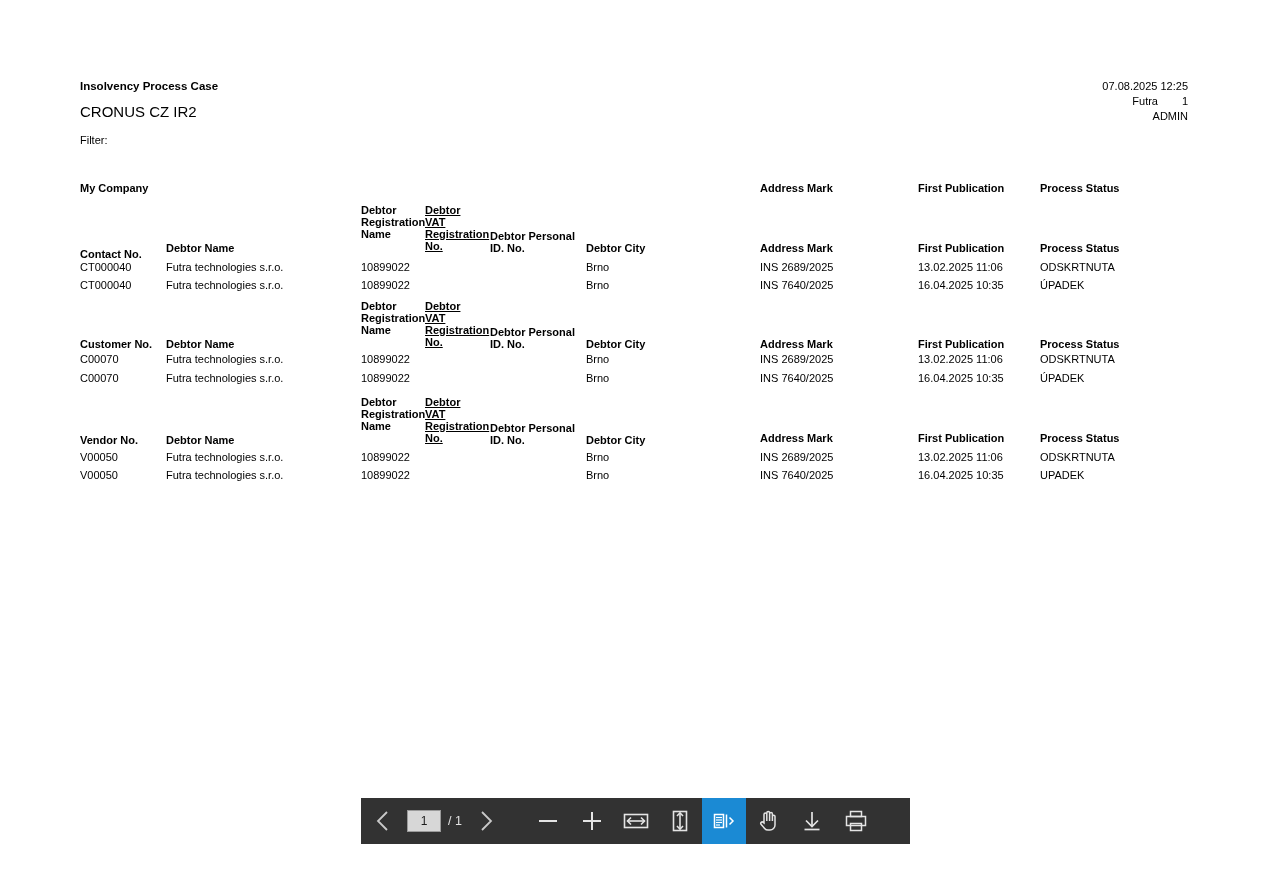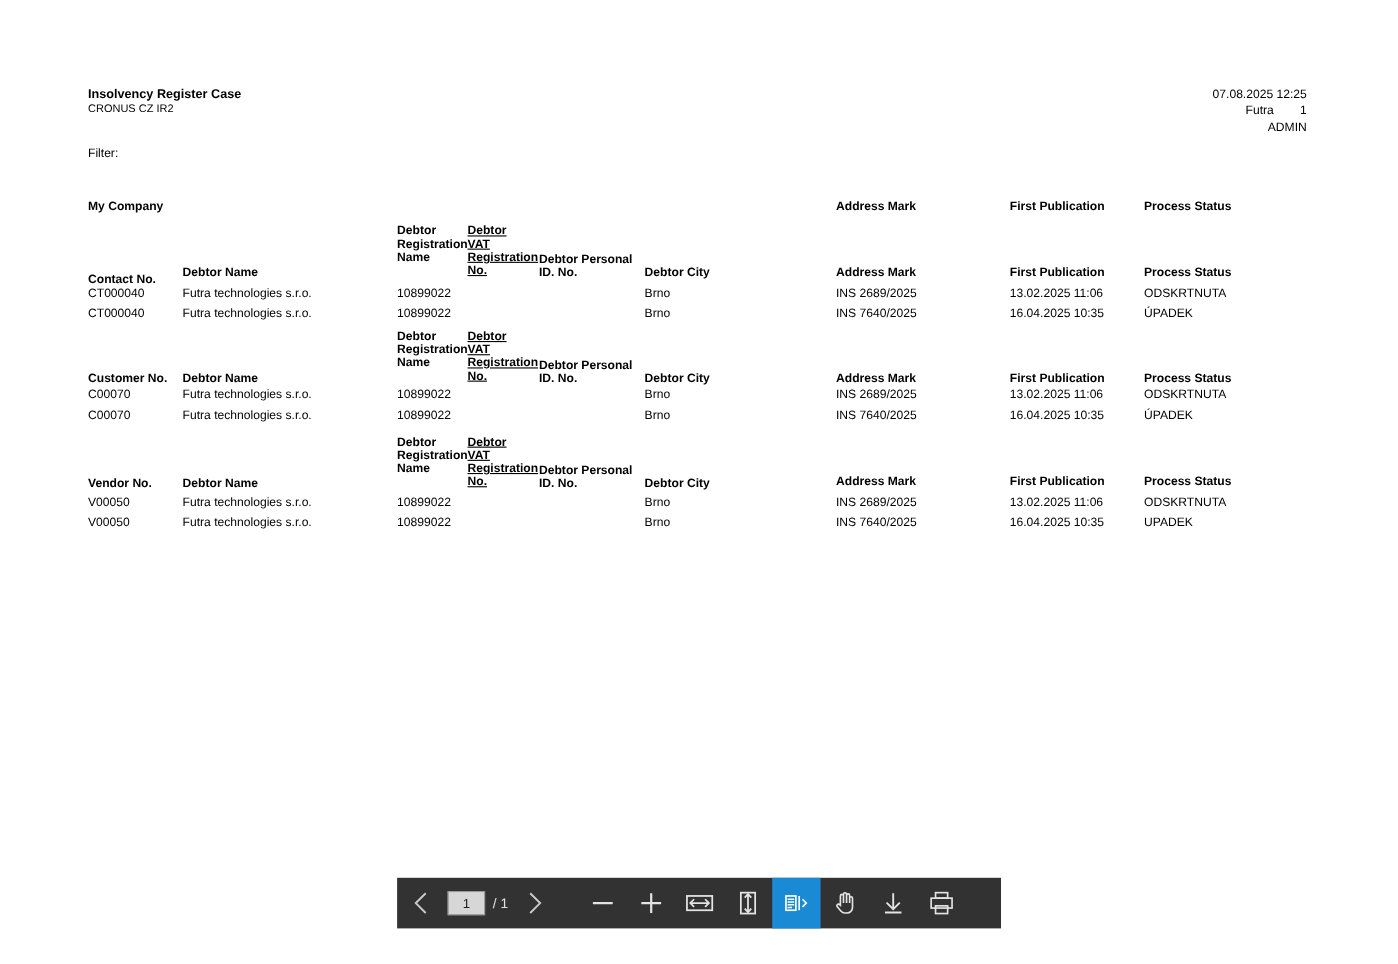--- a/index.html
+++ b/index.html
@@ -30,23 +30,23 @@
     position: absolute;
     left: 80px;
     top: 79px;
   }
   .hdr-title {
     font-size: 11.5px;
     font-weight: bold;
     line-height: 14px;
   }
   .hdr-company {
-    font-size: 10px;
+    font-size: 15px;
     line-height: 14px;
-    margin-top: 0;
+    margin-top: 12px;
   }
   .hdr-right {
     position: absolute;
     right: 83px;
     top: 79px;
     text-align: right;
     font-size: 11px;
     line-height: 15px;
   }
   .page-row {
@@ -140,21 +140,21 @@
   .tb-icon { width: 44px; }
   .tb-icon svg { display: block; }
   .tb-icon.active { background: #1b8ad4; }
 </style>
 </head>
 <body>
 
 <div class="report">
 
   <div class="hdr-left">
-    <div class="hdr-title">Insolvency Register Case</div>
+    <div class="hdr-title">Insolvency Process Case</div>
     <div class="hdr-company">CRONUS CZ IR2</div>
   </div>
 
   <div class="hdr-right">
     <div>07.08.2025 12:25</div>
     <div class="page-row">
       <span class="pg-label">Futra</span>
       <span class="pg-num">1</span>
     </div>
     <div>ADMIN</div>

